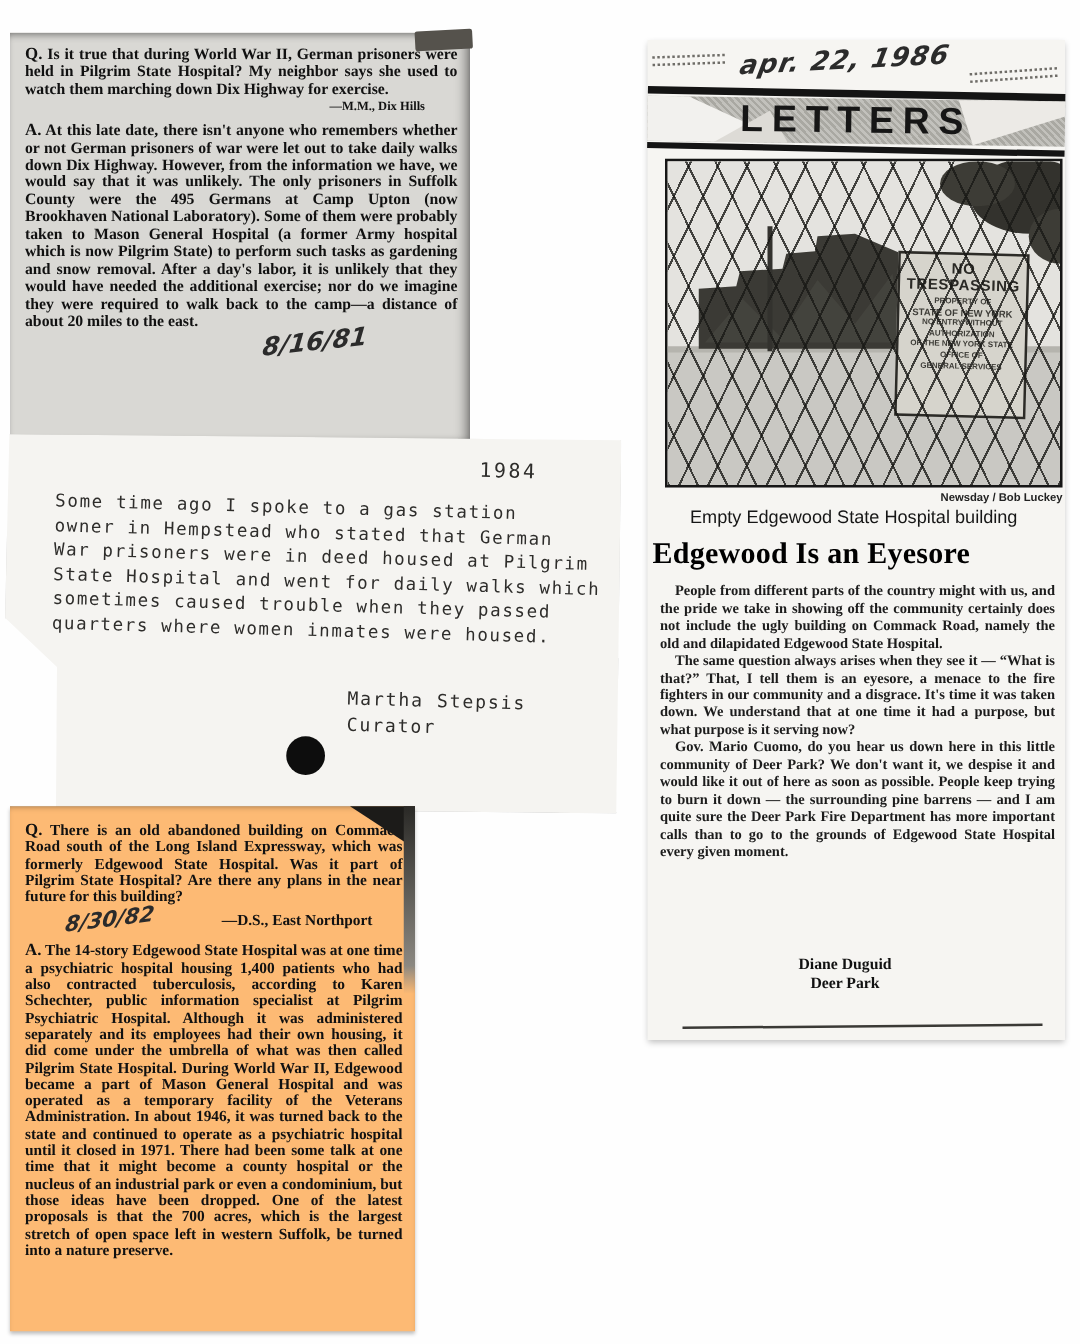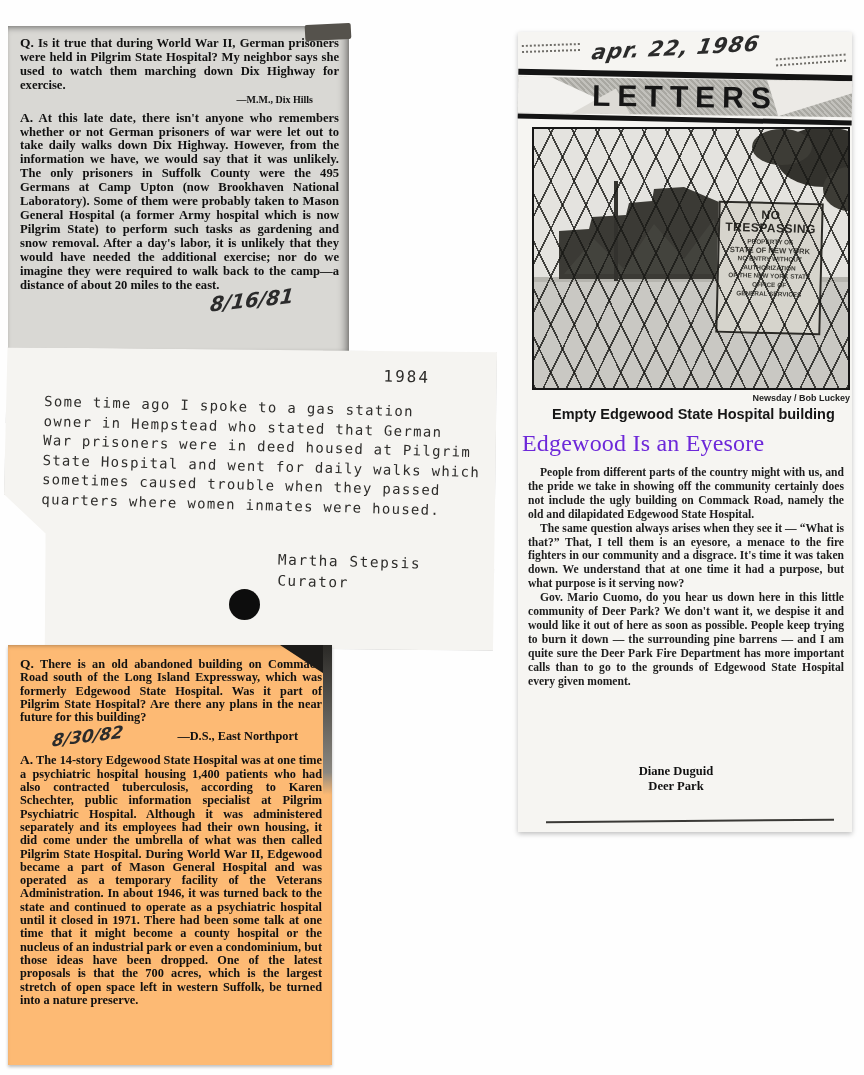--- a/index.html
+++ b/index.html
@@ -5,21 +5,21 @@
   * { margin:0; padding:0; box-sizing:border-box; }
   html,body { background:#ffffff; }
   #page {
     position:relative; width:864px; height:1075px; background:#fefefe;
     font-family:"Liberation Serif", serif; overflow:hidden;
   }
   .clip { position:absolute; color:#111; }
 
   
   #clip1981 {
-    left:8px; top:26px; width:341px; height:327px;
+    left:8px; top:26px; width:368px; height:327px;
     background:#d9d8d4;
     box-shadow: inset -7px 0 9px -4px rgba(0,0,0,.45),
                 inset 0 5px 7px -4px rgba(0,0,0,.45),
                 inset 0 -3px 5px -3px rgba(0,0,0,.25);
     padding:10px 10px 0 12px;
   }
   #clip1981 .smudge {
     position:absolute; right:-2px; top:-2px; width:46px; height:16px;
     background:#55524c; transform:rotate(-3deg); border-radius:2px;
   }
@@ -121,25 +121,25 @@
     background-image:
       repeating-linear-gradient(64deg, rgba(25,25,22,.8) 0 1.7px, transparent 1.7px 21px),
       repeating-linear-gradient(-64deg, rgba(25,25,22,.8) 0 1.7px, transparent 1.7px 21px);
   }
   #credit {
     position:absolute; left:14px; top:361px; width:318px; text-align:right;
     font-family:"Liberation Sans", sans-serif; font-weight:bold; font-size:9px; color:#222;
   }
   #caption {
     position:absolute; left:34px; top:374px; width:300px;
-    font-family:"Liberation Sans", sans-serif; font-weight:bold; font-size:14.5px; color:#161616;
+    font-family:"Liberation Sans", sans-serif; font-weight:normal; font-size:14.5px; color:#161616;
   }
   #headline {
     position:absolute; left:4px; top:398px; width:326px;
-    font-size:24px; font-weight:normal; color:#6d28d9; letter-spacing:.2px;
+    font-size:24px; font-weight:bold; color:#000000; letter-spacing:.2px;
   }
   #letter-body {
     position:absolute; left:10px; top:434px; width:316px;
     font-size:11.6px; line-height:13.9px; font-weight:bold; color:#1c1c1c; text-align:justify;
   }
   #letter-body p { text-indent:12px; }
   #letter-sig { position:absolute; left:0px; top:732px; width:316px; text-align:center; font-weight:bold; font-size:12.6px; line-height:14.5px; }
   #letter-rule { position:absolute; left:28px; top:788px; width:288px; height:2px; background:#3a3936; transform:rotate(-0.5deg); }
 </style>
 </head>

